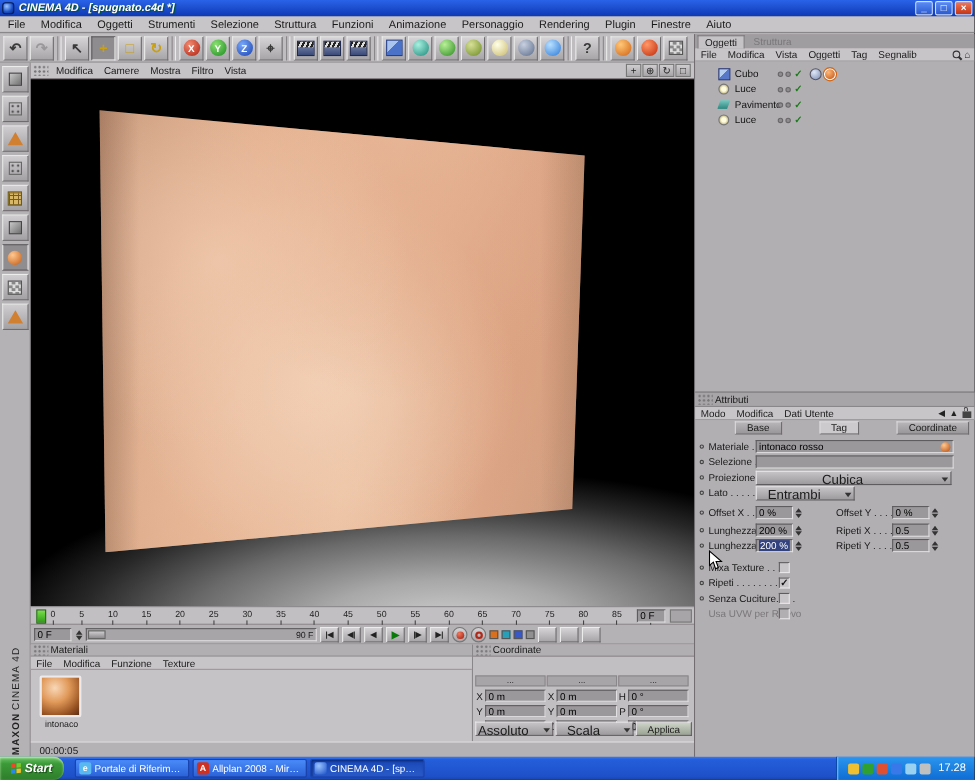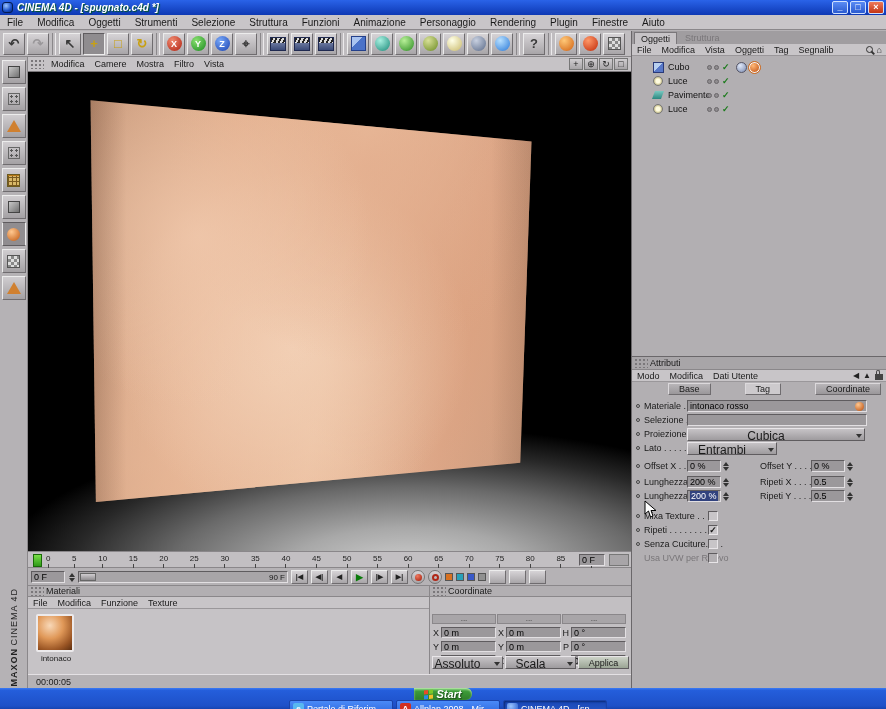--- a/index.html
+++ b/index.html
@@ -172,21 +172,21 @@
   .matball-sm { width:9px; height:9px; border-radius:50%; background:radial-gradient(circle at 35% 30%,#ffc890,#b84808); margin-left:auto; }
   .cb { position:absolute; left:76px; top:2px; width:10px; height:10px; background:#c8c5c8; border:1px solid; border-color:#5f5c5f #e8e5e8 #e8e5e8 #5f5c5f; font-size:9px; line-height:9px; text-align:center; color:#111; font-weight:bold; }
   .cb.dim { background:#b2afb2; }
   .selhl { background:#31427e; color:#fff; padding:0 1px; }
   .gap4 { height:4px; } .gap6 { height:6px; } .gap2 { height:2px; }
 
   
   #cursor { left:644px; top:500px; width:13px; height:19px; z-index:50; }
 
   
-  #taskbar { position:absolute; left:0; bottom:0; width:886px; height:21px; background:linear-gradient(#3a7af4 0%,#245edb 12%,#1e50c8 85%,#1644b0 100%); display:flex; align-items:center;flex-direction:column; }
+  #taskbar { position:absolute; left:0; bottom:0; width:886px; height:21px; background:linear-gradient(#3a7af4 0%,#245edb 12%,#1e50c8 85%,#1644b0 100%); display:flex; align-items:center; }
   #startbtn { width:58px; height:21px; border-radius:0 9px 9px 0; background:linear-gradient(#6ec86a 0%,#3c9a38 30%,#2e7e2a 100%); display:flex; align-items:center; justify-content:center; gap:3px; box-shadow:inset 0 1px 2px #bfe8b0; }
   #startbtn .lbl { color:#fff; font-weight:bold; font-style:italic; font-size:11px; text-shadow:1px 1px 1px #1a4a18; }
   .flag { width:9px; height:9px; display:grid; grid-template-columns:4px 4px; grid-template-rows:4px 4px; gap:1px; transform:skewY(-6deg); }
   .flag i { display:block; } .flag .f1{background:#e84a2a}.flag .f2{background:#7ac82a}.flag .f3{background:#2a8ae8}.flag .f4{background:#f0c02a}
   #tasks { display:flex; gap:3px; margin-left:10px; }
   .task { width:104px; height:17px; border-radius:2px; background:linear-gradient(#4a8af8,#2a62d8); border:1px solid #1a42a8; display:flex; align-items:center; gap:3px; padding:0 3px; color:#fff; font-size:9px; }
   .task.on { background:linear-gradient(#1a48b8,#2a5ac8); box-shadow:inset 1px 1px 2px #0a2a78; }
   .task .tl { overflow:hidden; white-space:nowrap; text-overflow:ellipsis; }
   .ticon { flex:0 0 11px; width:11px; height:11px; border-radius:2px; display:flex; align-items:center; justify-content:center; font-size:8px; font-weight:bold; color:#fff; }
   .ti-e { background:#58b8f0; color:#fff; } .ti-a { background:#d03020; } .ti-c { background:radial-gradient(circle at 35% 30%,#9ac4ff,#1a50c8); }

